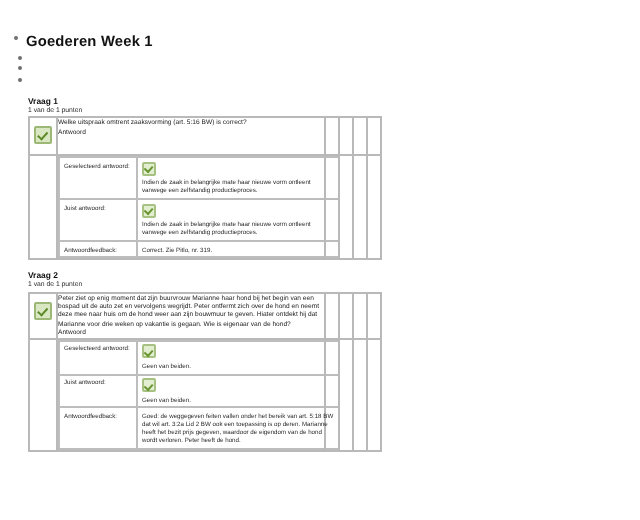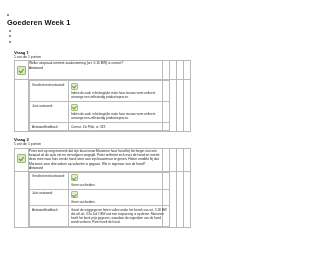--- a/index.html
+++ b/index.html
@@ -24,23 +24,22 @@
     box-sizing: border-box;
     padding: 0;
   }
 
   
   .title-block {
     padding: 16px 0 0 0;
   }
   .doc-title-row {
     display: flex;
-    align-items: flex-start;
+    align-items: center;
     padding-left: 7px;
-    flex-direction: column;
   }
   .bullet-dot {
     width: 2px;
     height: 2px;
     background: #6f6f6f;
     border-radius: 50%;
     margin-right: 4px;
     flex: 0 0 auto;
     position: relative;
     top: -2px;

